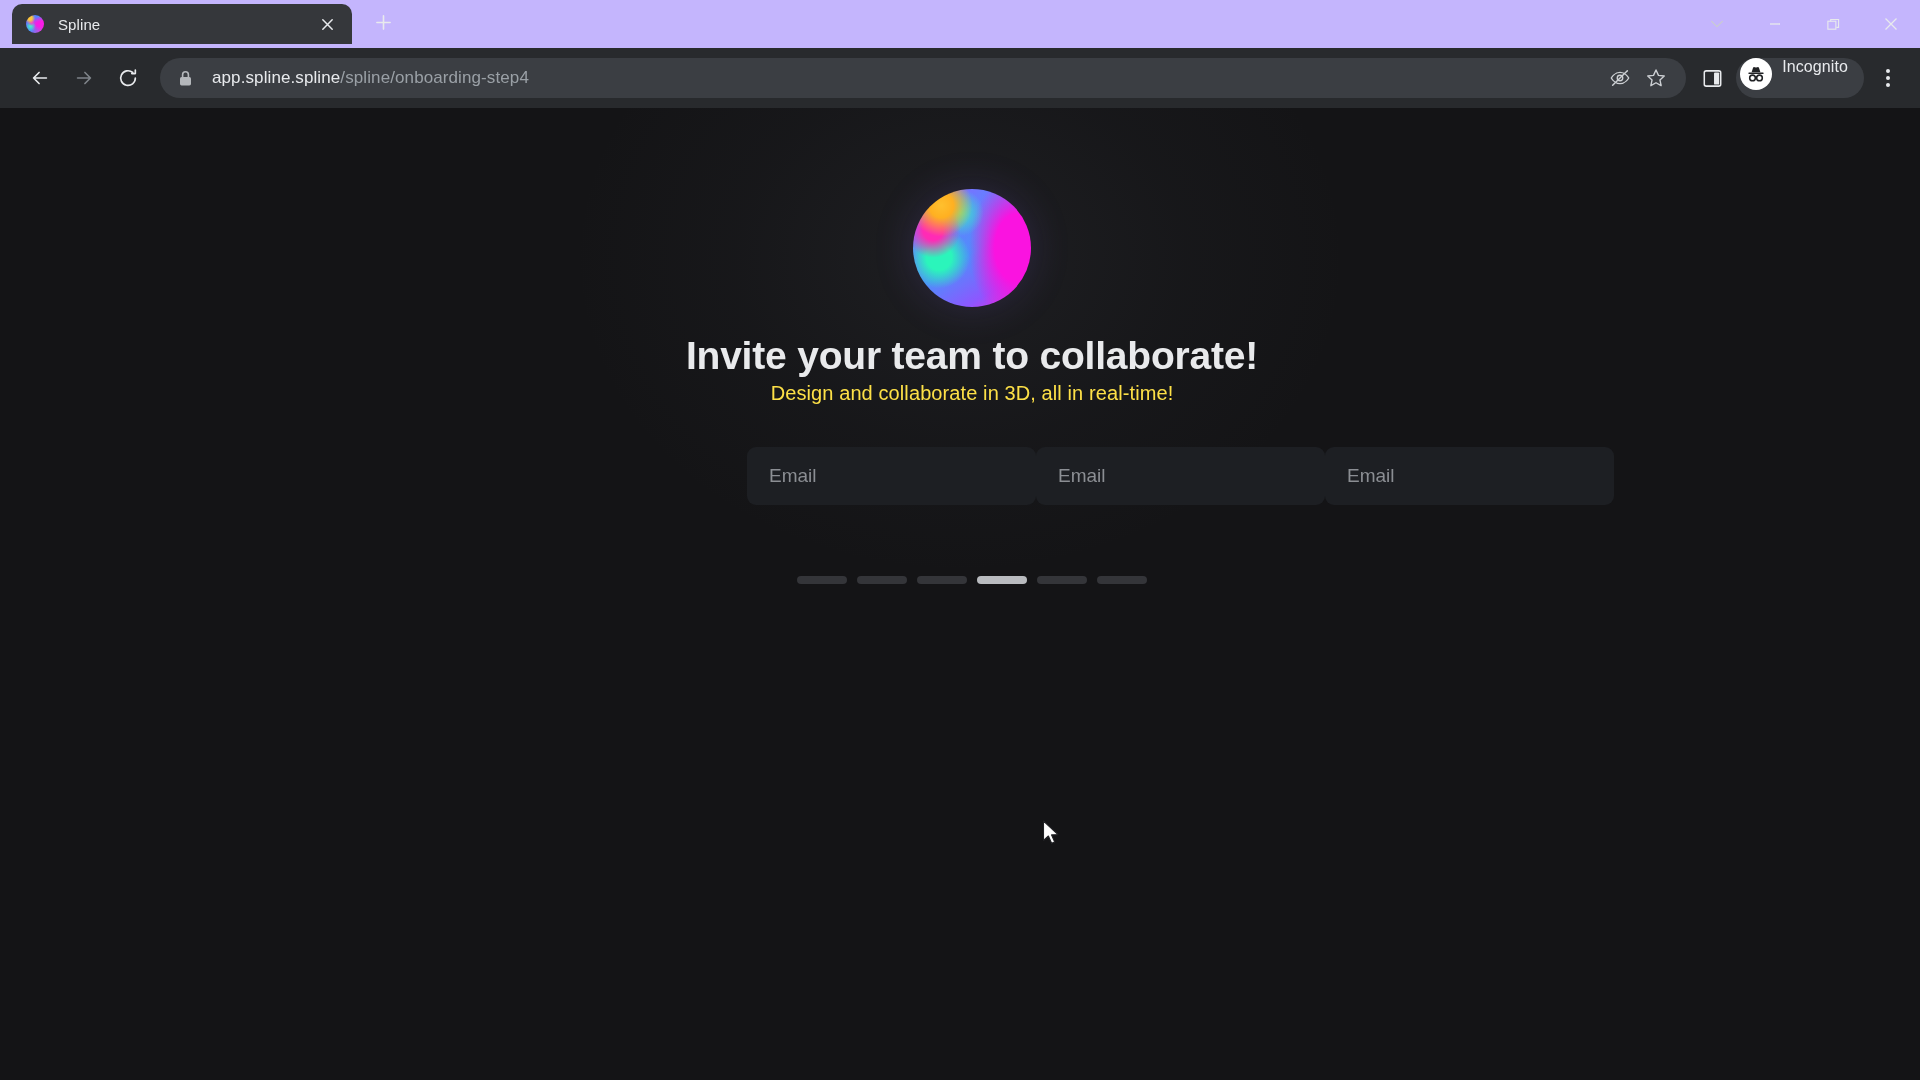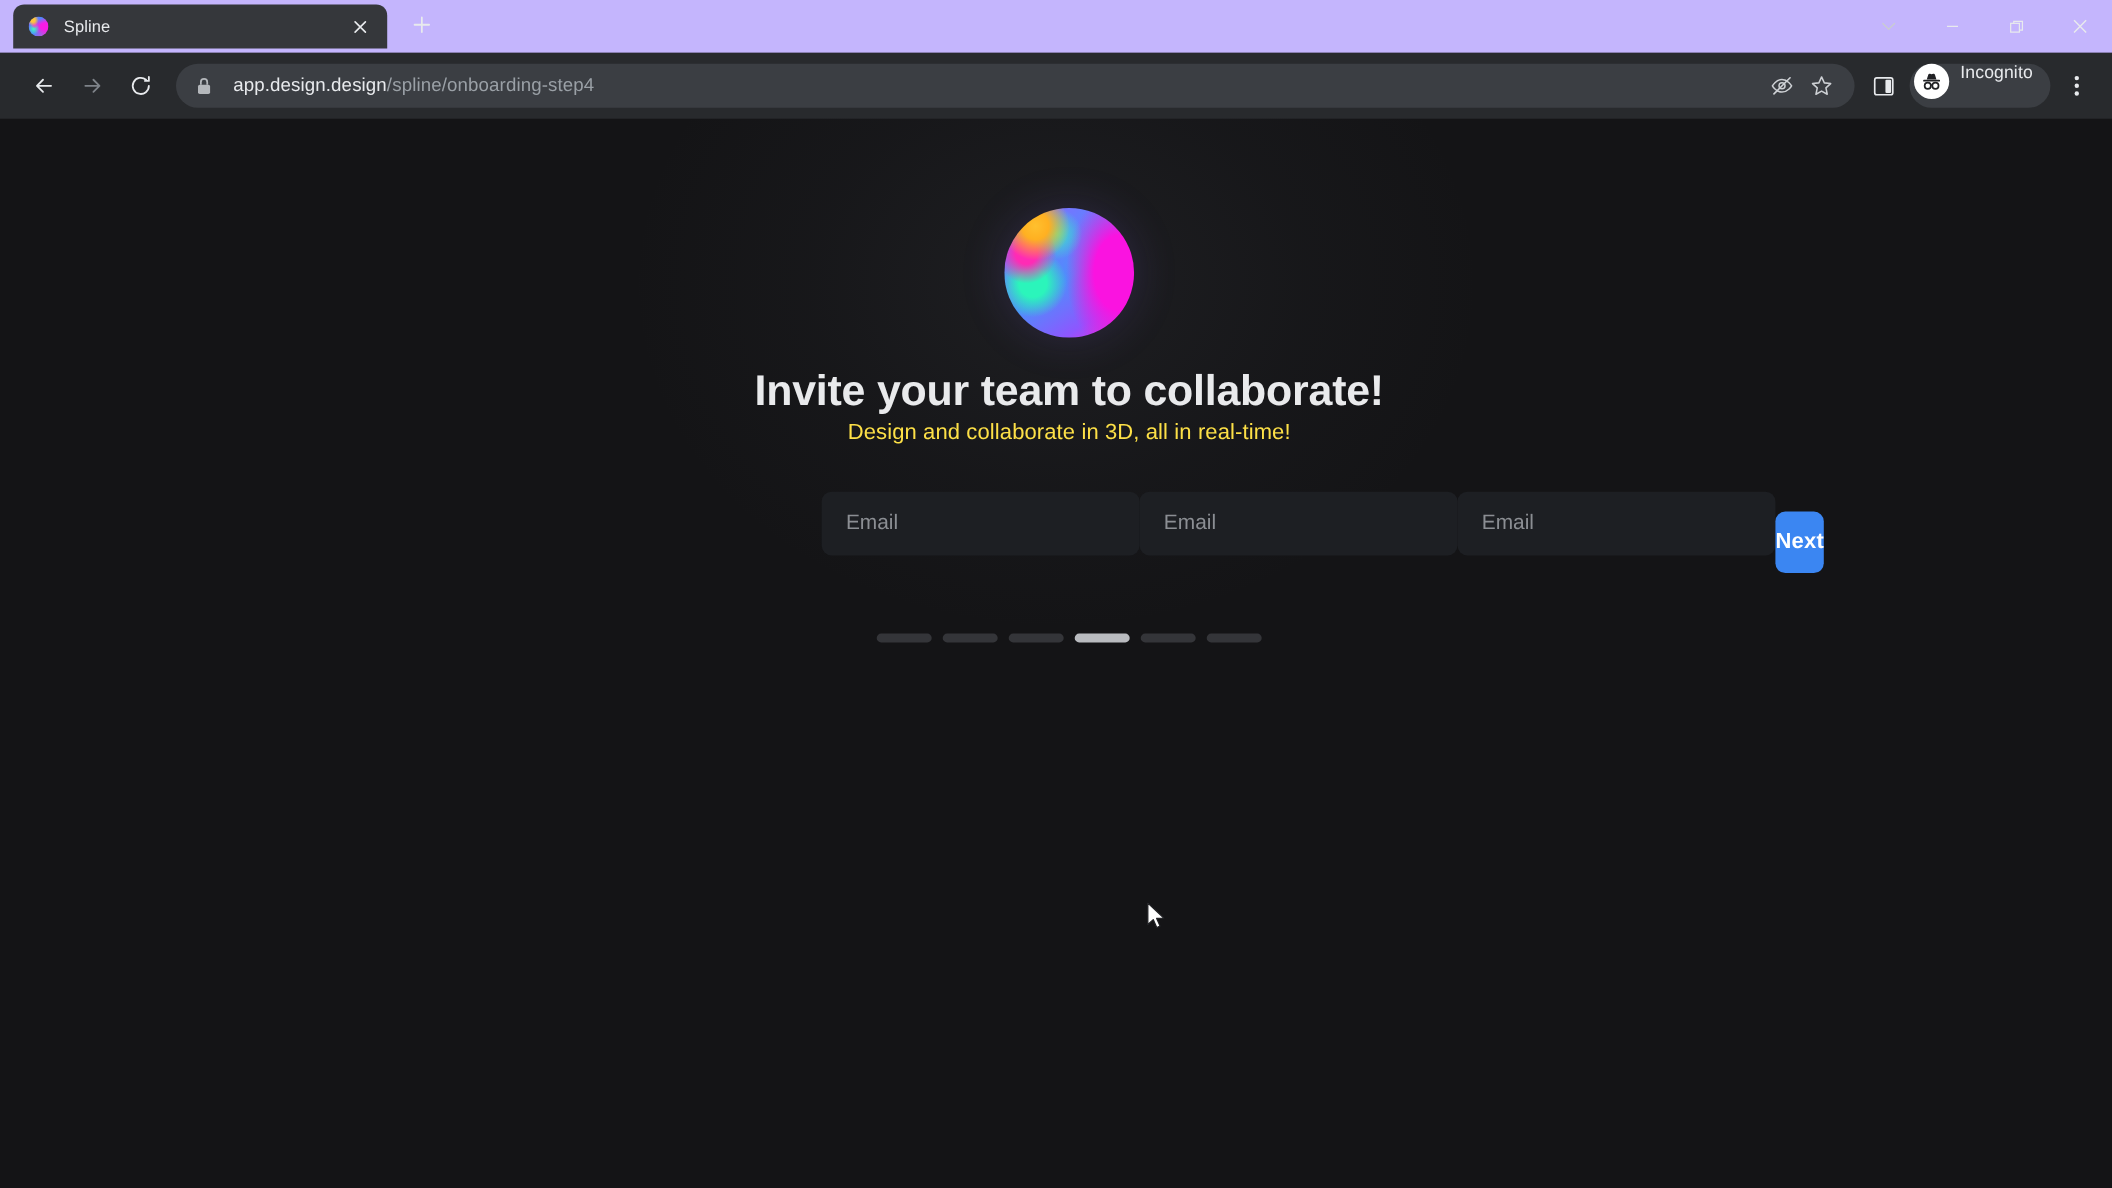--- a/index.html
+++ b/index.html
@@ -216,21 +216,21 @@
     </div>
 
     <div class="omnibox">
       <div class="lock">
         <svg width="15" height="17" viewBox="0 0 15 17">
           <rect x="2" y="7" width="11" height="8.4" rx="1.6" fill="#b4b7bb"></rect>
           <path d="M4.6 7 V4.7 a2.9 2.9 0 0 1 5.8 0 V7" stroke="#b4b7bb" stroke-width="1.6" fill="none"></path>
         </svg>
       </div>
       <div class="url">
-        <span class="host">app.design.design</span><span class="path">/spline/onboarding-step4</span>
+        <span class="host">app.spline.spline</span><span class="path">/spline/onboarding-step4</span>
       </div>
       <div class="omni-actions">
         <div class="omni-icon">
           <svg width="22" height="22" viewBox="0 0 24 24" fill="none">
             <path d="M2.5 12 S6 5.8 12 5.8 S21.5 12 21.5 12 S18 18.2 12 18.2 S2.5 12 2.5 12Z" stroke="#cdd0d4" stroke-width="1.5"></path>
             <circle cx="12" cy="12" r="3" stroke="#cdd0d4" stroke-width="1.5"></circle>
             <path d="M4 20 L20 4" stroke="#cdd0d4" stroke-width="1.6" stroke-linecap="round"></path>
           </svg>
         </div>
         <div class="omni-icon">
@@ -275,21 +275,20 @@
 
       <div class="logo"></div>
 
       <h1 class="headline">Invite your team to collaborate!</h1>
       <p class="subtitle">Design and collaborate in 3D, all in real-time!</p>
 
       <div class="form">
         <input class="field" type="text" placeholder="Email" style="">
         <input class="field" type="text" placeholder="Email" style="">
         <input class="field" type="text" placeholder="Email" style="">
-        <button class="next-btn">Next</button>
       </div>
 
       <div class="progress">
         <span class="pip"></span>
         <span class="pip"></span>
         <span class="pip"></span>
         <span class="pip active"></span>
         <span class="pip"></span>
         <span class="pip"></span>
       </div>

